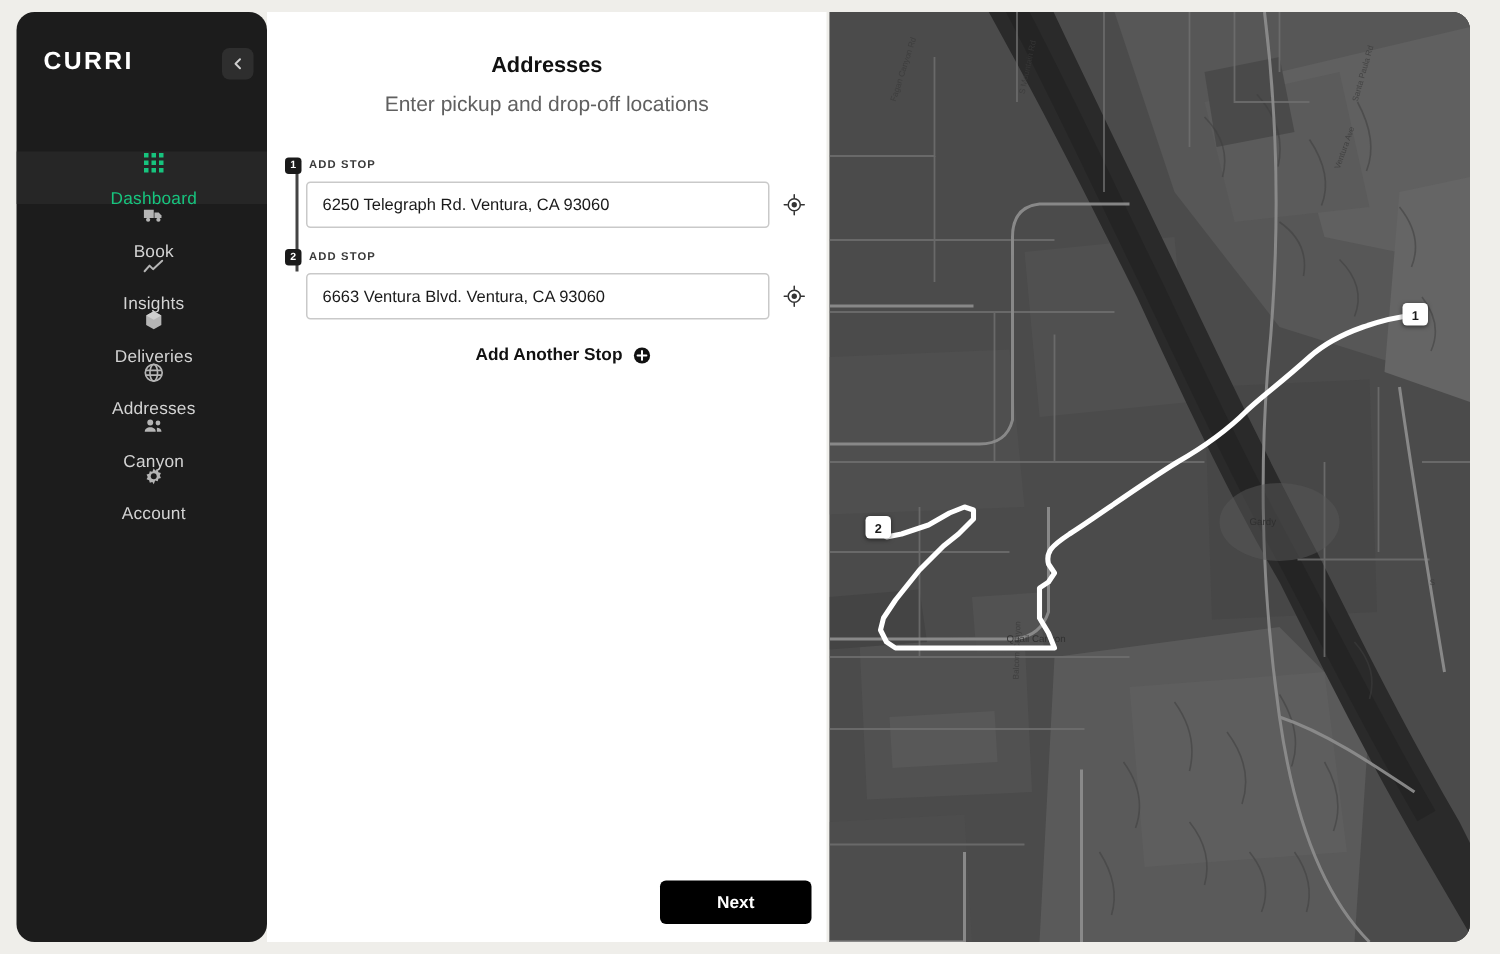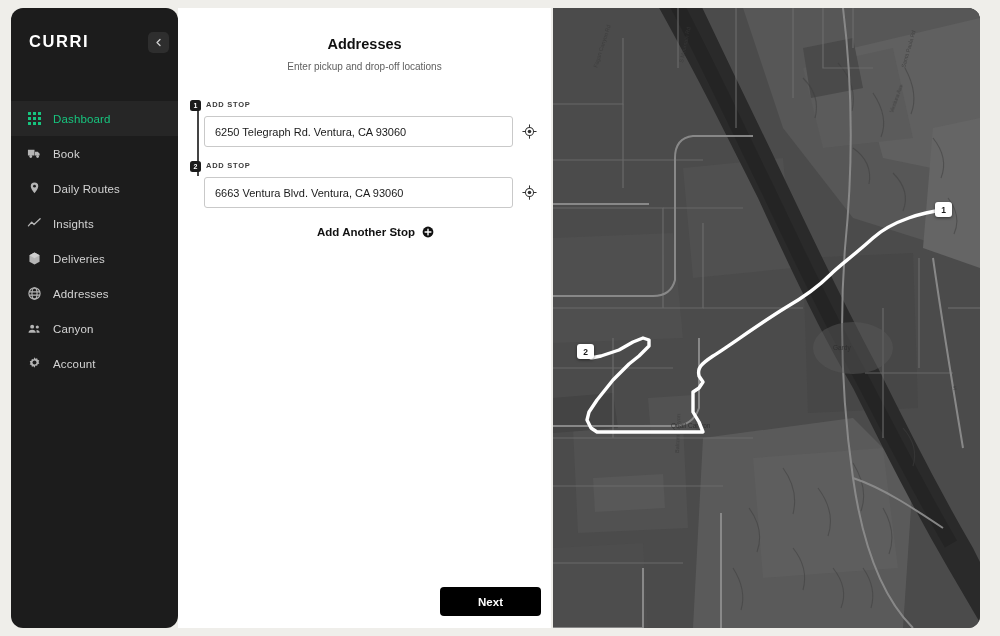--- a/index.html
+++ b/index.html
@@ -66,20 +66,21 @@
   .nav { margin-top: 38px; }
 
   .nav-item {
     position: relative;
     height: 35px;
     display: flex;
     align-items: center;
     padding-left: 16px;
     gap: 11px;
     cursor: pointer;
+    flex-direction: column;
   }
   .nav-item.active {
     background: #262626;
   }
   .nav-label {
     font-size: 11.5px;
     color: #d3d3d3;
     letter-spacing: 0.15px;
   }
   .nav-item.active .nav-label { color: #17c47e; }
@@ -110,21 +111,21 @@
   .panel-title {
     text-align: center;
     margin-top: 28px;
     font-size: 14.5px;
     font-weight: bold;
     color: #111111;
   }
   .panel-sub {
     text-align: center;
     margin-top: 9px;
-    font-size: 10px;
+    font-size: 14px;
     color: #606060;
   }
 
   .stops {
     position: relative;
     margin: 28px 0 4px 0;
     padding: 0 14px 0 26px;
   }
 
   .connector {
@@ -290,29 +291,20 @@
           <svg width="15" height="15" viewBox="0 0 16 16" fill="#b5b5b5">
             <path d="M1 4h7v6H1z"></path>
               <path d="M8.5 6h3l2 2.2V10h-5z"></path>
             <circle cx="4" cy="11.2" r="1.5"></circle>
               <circle cx="11.3" cy="11.2" r="1.5"></circle>
           </svg>
         </span>
         <span class="nav-label">Book</span>
       </div>
 
-      <div class="nav-item">
-        <span class="nav-icon">
-          <svg width="15" height="15" viewBox="0 0 16 16" fill="#b5b5b5">
-            <path d="M8 1.5a4 4 0 00-4 4c0 3 4 7.5 4 7.5s4-4.5 4-7.5a4 4 0 00-4-4z"></path>
-            <circle cx="8" cy="5.5" r="1.5" fill="#1c1c1c"></circle>
-          </svg>
-        </span>
-        <span class="nav-label">Daily Routes</span>
-      </div>
 
       <div class="nav-item">
         <span class="nav-icon">
           <svg width="15" height="15" viewBox="0 0 16 16" fill="none" stroke="#b5b5b5" stroke-width="1.4" stroke-linecap="round" stroke-linejoin="round">
             <path d="M1.5 10.5L5 6.5l2.5 2.5L14 3"></path>
           </svg>
         </span>
         <span class="nav-label">Insights</span>
       </div>
 

